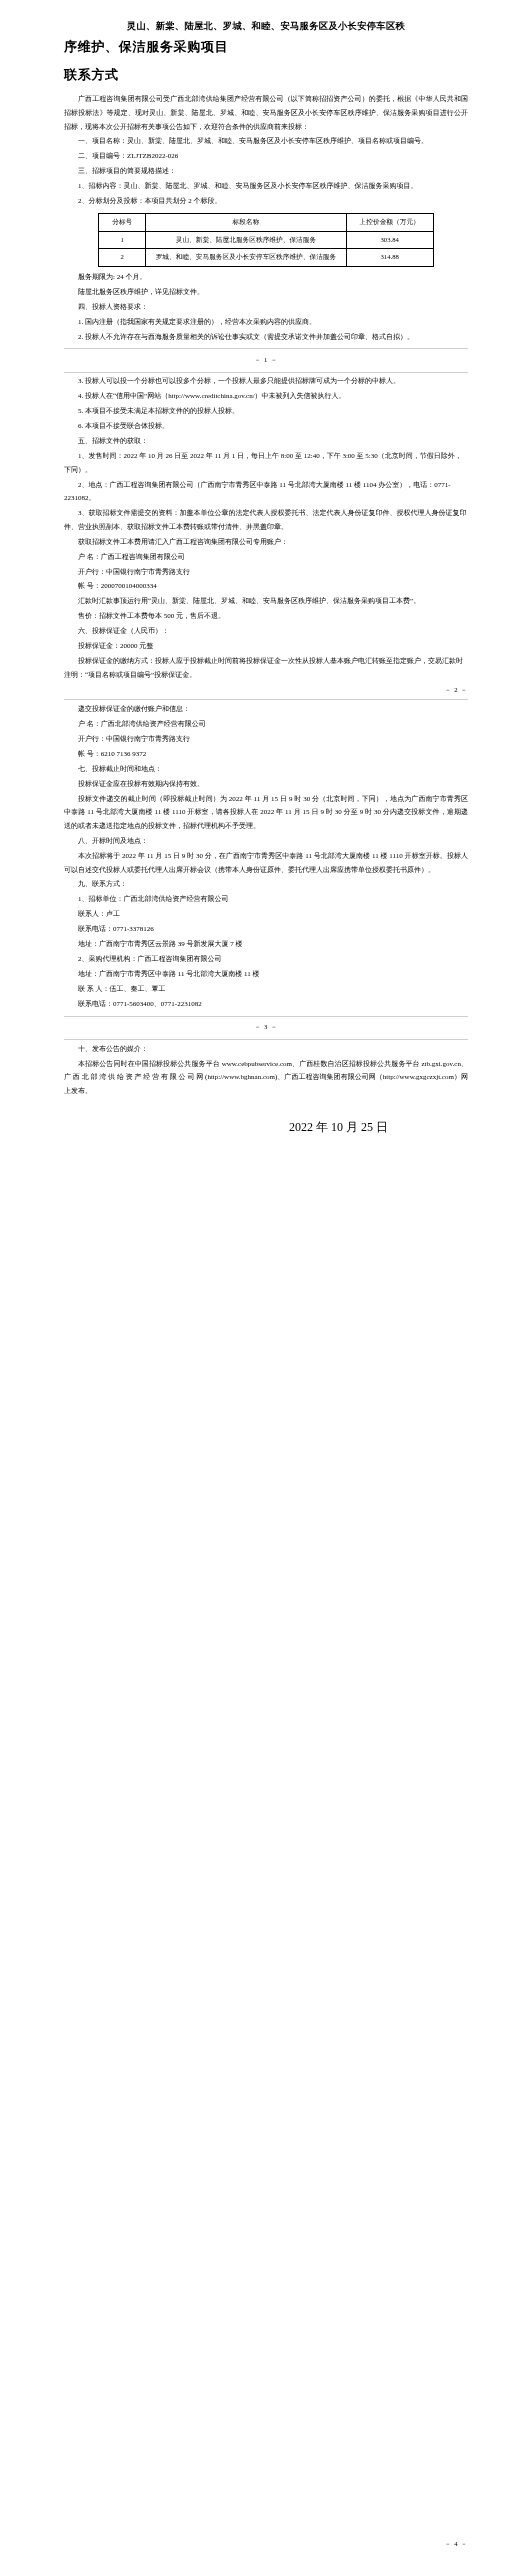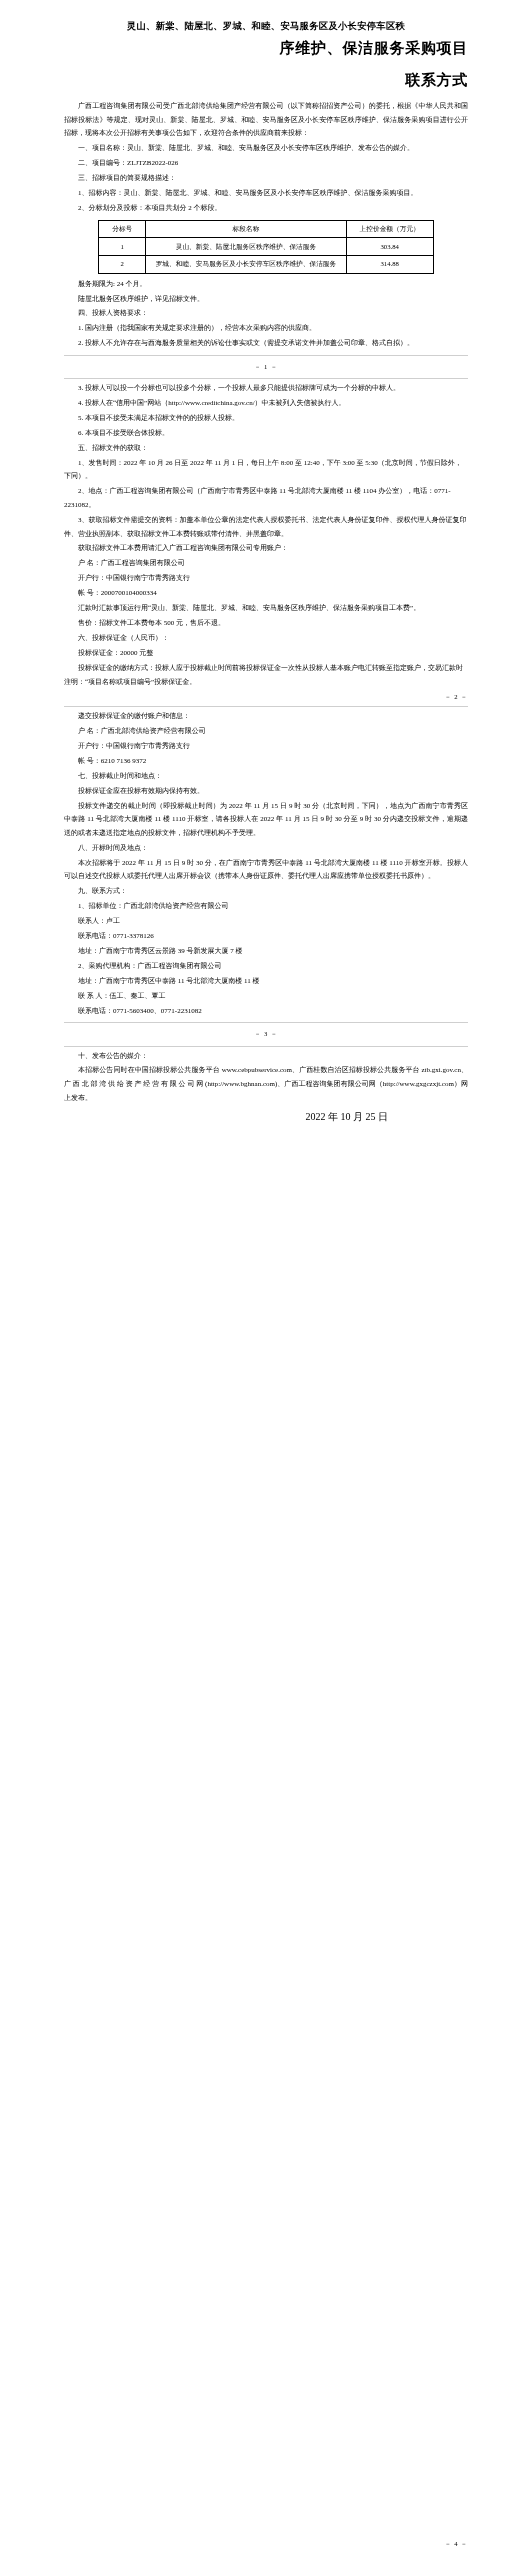--- a/index.html
+++ b/index.html
@@ -22,23 +22,23 @@
   }
   .doc-title {
     font-size: 9.3px;
     font-weight: bold;
     text-align: center;
     line-height: 1.7;
     margin: 0 0 1.3px 0;
     letter-spacing: 0.3px;
   }
   .doc-subtitle {
-    font-size: 15px;
+    font-size: 13px;
     font-weight: bold;
-    text-align: right;
+    text-align: left;
     line-height: 1.7;
     margin: 0 0 6.7px 0;
     letter-spacing: 0.7px;
   }
   p.para {
     font-size: 7px;
     line-height: 1.95;
     margin: 0 0 1.3px 0;
     text-align: justify;
     text-indent: 14px;
@@ -79,23 +79,23 @@
     text-align: right;
     margin: 4px 0 4px 0;
     letter-spacing: 0.7px;
   }
   .rule {
     border: 0;
     border-top: 0.7px solid #cfcfcf;
     margin: 4px 0 2.7px 0;
   }
   .date-line {
-    font-size: 10px;
+    font-size: 12px;
     text-align: right;
-    margin: 1px 80px 0 0;
+    margin: 17px 80px 0 0;
     line-height: 1.9;
   }
   .footer-mark {
     position: absolute;
     right: 64px;
     bottom: 27px;
     font-size: 6.7px;
     letter-spacing: 0.7px;
   }
 </style>
@@ -103,21 +103,21 @@
 <body>
 
 <div class="page">
 
   <h1 class="doc-title">灵山、新棠、陆屋北、罗城、和睦、安马服务区及小长安停车区秩</h1>
   <h1 class="doc-subtitle">序维护、保洁服务采购项目</h1>
   <h2 class="doc-subtitle">联系方式</h2>
 
   <p class="para">广西工程咨询集团有限公司受广西北部湾供给集团产经营有限公司（以下简称招招资产公司）的委托，根据《中华人民共和国招标投标法》等规定、现对灵山、新棠、陆屋北、罗城、和睦、安马服务区及小长安停车区秩序维护、保洁服务采购项目进行公开招标，现将本次公开招标有关事项公告如下，欢迎符合条件的供应商前来投标：</p>
 
-  <p class="section"><span>一、项目名称：</span><span>灵山、新棠、陆屋北、罗城、和睦、安马服务区及小长安停车区秩序维护、发布公告的媒介。</span></p>
+  <p class="section"><span>一、项目名称：</span><span>灵山、新棠、陆屋北、罗城、和睦、安马服务区及小长安停车区秩序维护、项目名称或项目编号。</span></p>
 
   <p class="section"><span>二、项目编号：</span><span>ZLJTZB2022-026</span></p>
 
   <p class="section">三、招标项目的简要规格描述：</p>
   <p class="section">1、招标内容：灵山、新棠、陆屋北、罗城、和睦、安马服务区及小长安停车区秩序维护、保洁服务采购项目。</p>
   <p class="section">2、分标划分及投标：本项目共划分 2 个标段。</p>
 
   <table class="tbl">
     <thead>
       <tr>

